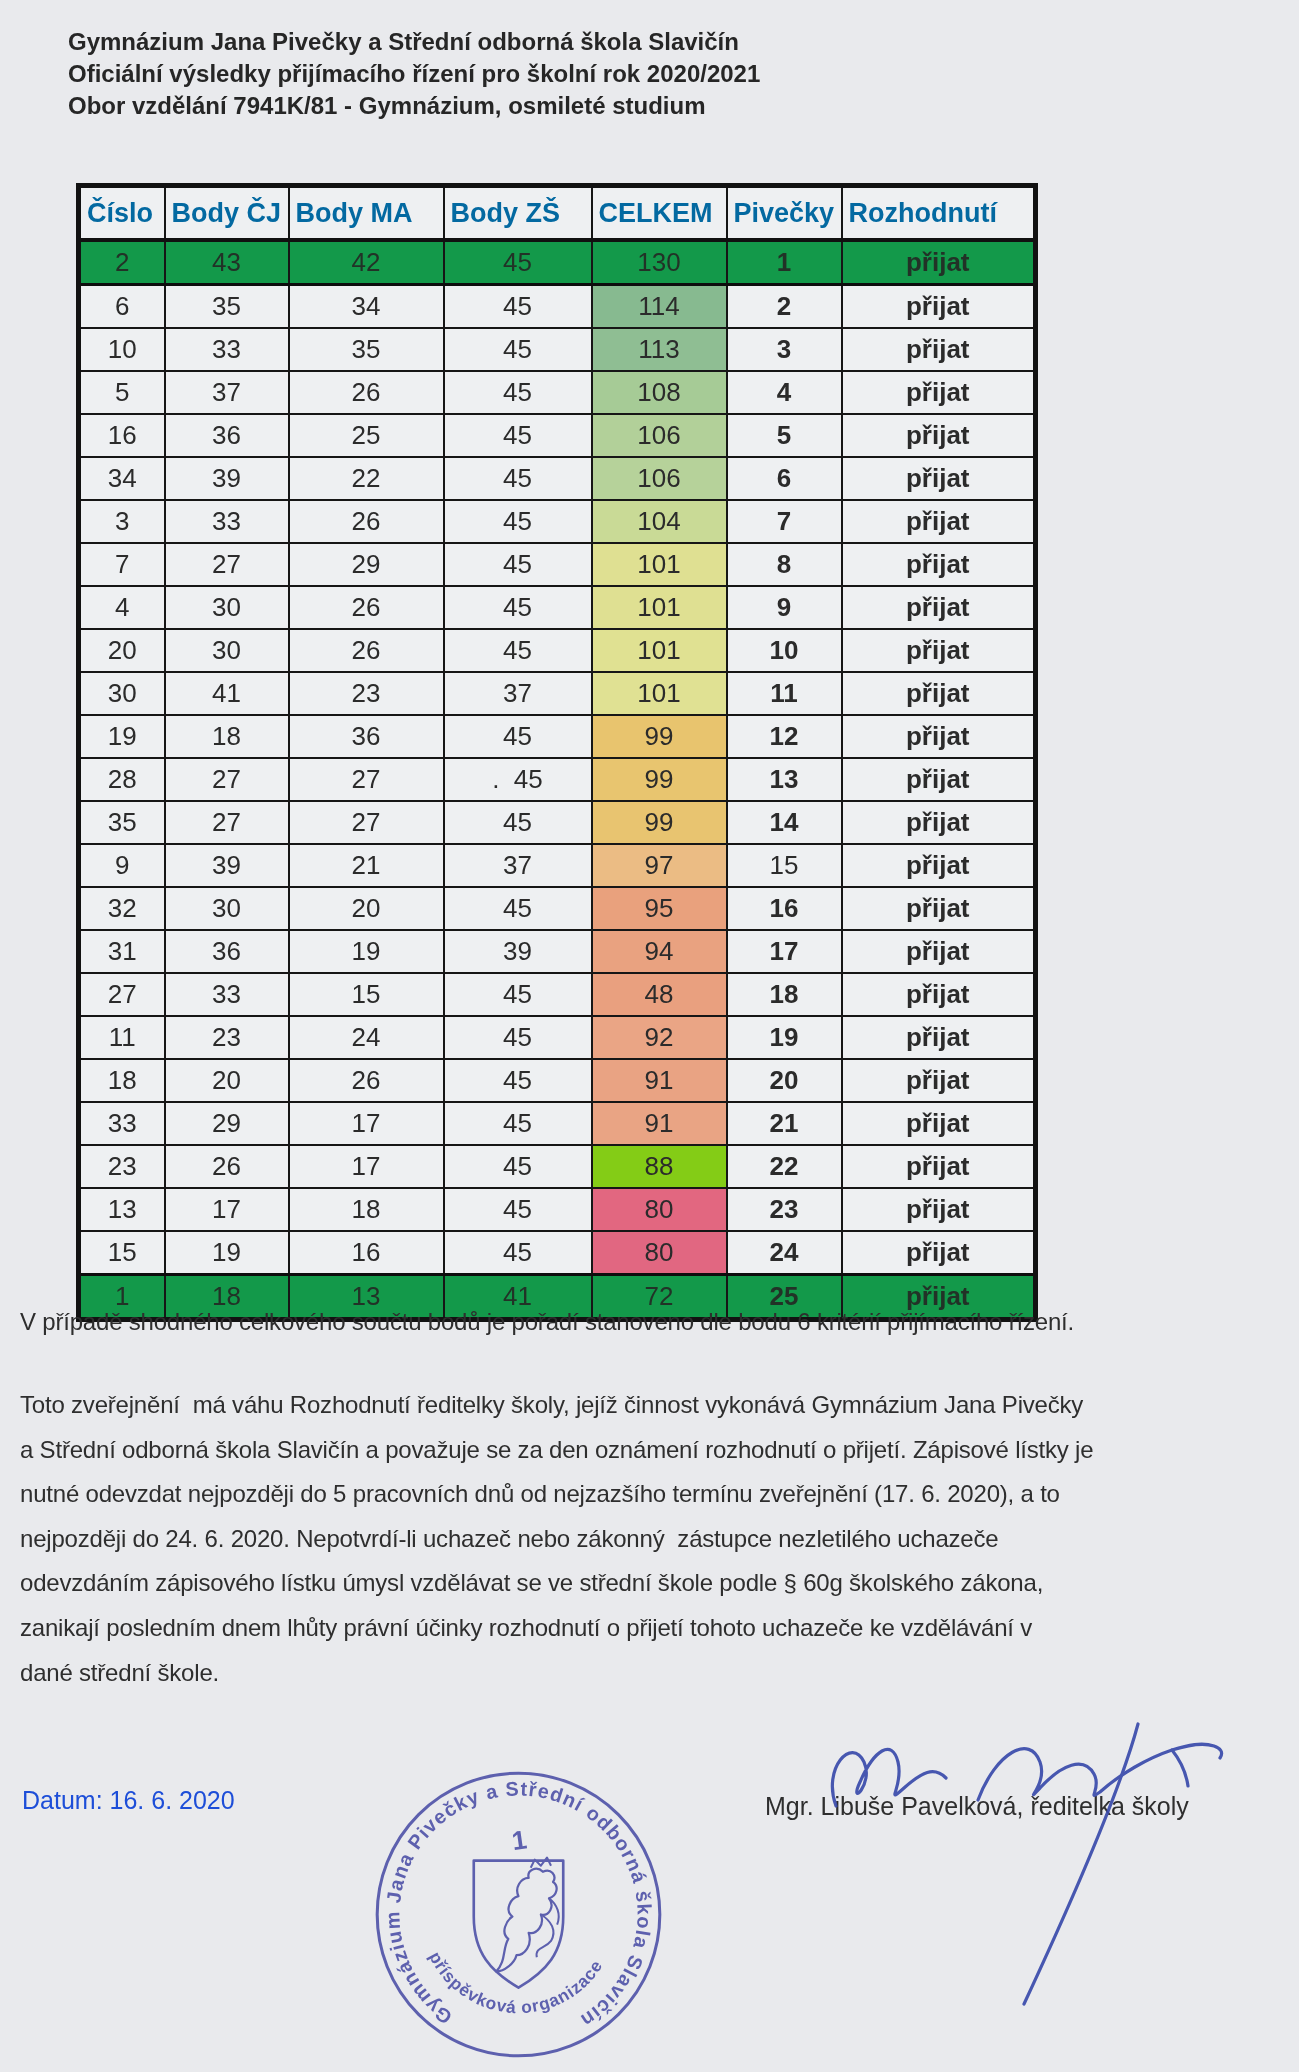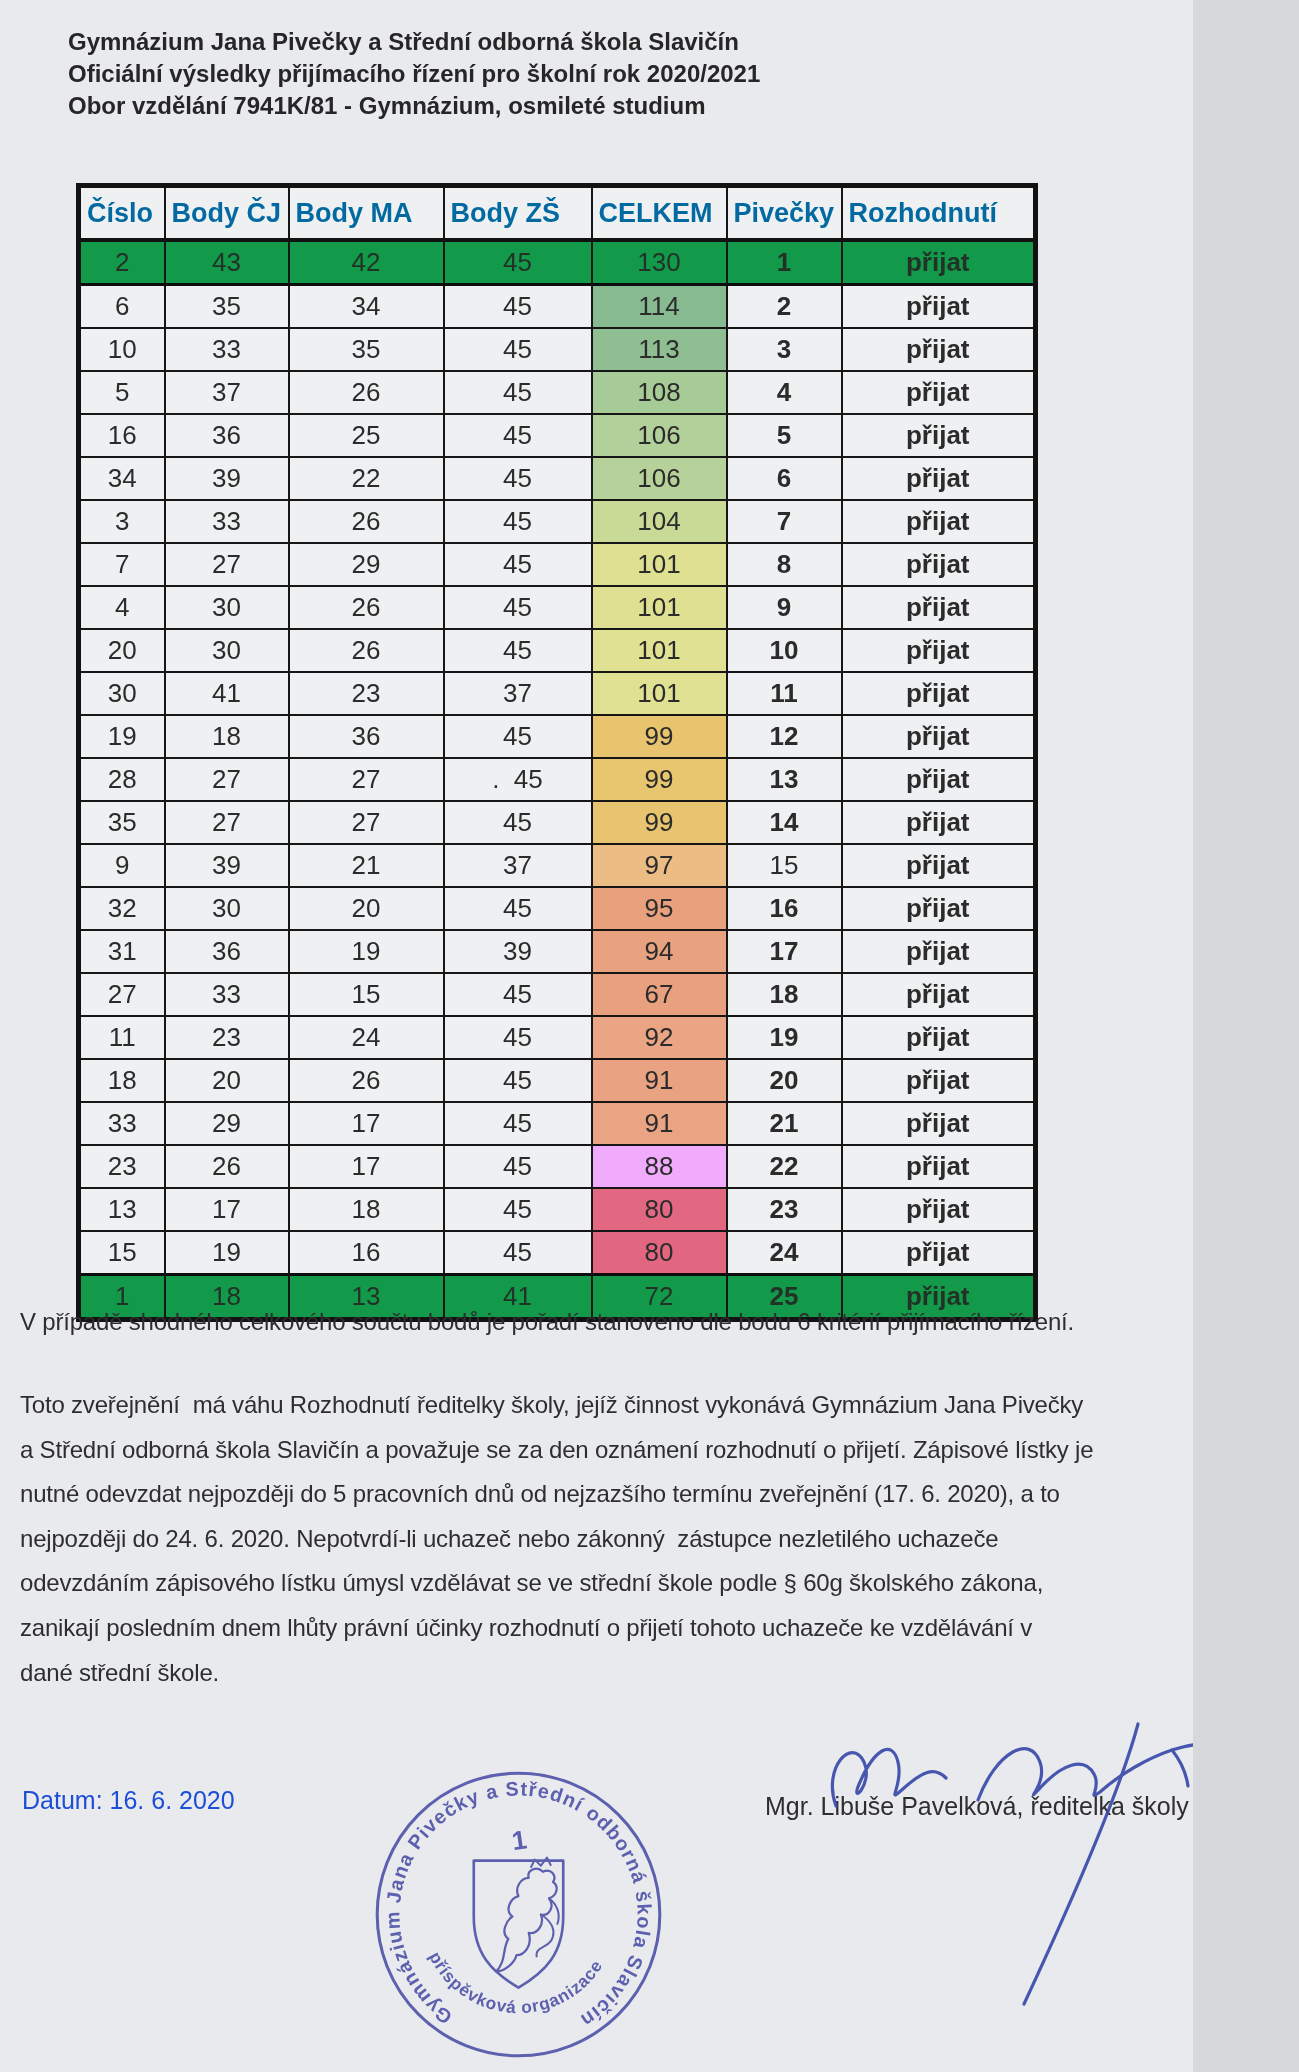--- a/index.html
+++ b/index.html
@@ -1,18 +1,18 @@
 <!DOCTYPE html>
 <html><head>
 <meta charset="utf-8">
 <style>
   html,body{margin:0;padding:0;}
   body{font-family:"Liberation Sans", sans-serif; background:#d7d8db;}
   #page{
-    position:relative; width:1193px; height:2072px; overflow:hidden;
+    position:relative; width:1299px; height:2072px; overflow:hidden;
     background:#e9eaed; color:#2a2a2a;
   }
   
   #title-block{position:absolute; left:68px; top:26px;}
   .title-line{font-size:24px; font-weight:bold; line-height:32px; color:#262626; white-space:pre;}
   
   #results-table{
     position:absolute; left:76px; top:183px;
     border-collapse:collapse; table-layout:fixed; width:957px;
     border:5px solid #121212;
@@ -234,21 +234,21 @@
           <td>39</td>
           <td style="background: rgb(233, 162, 128);">94</td>
           <td class="bold">17</td>
           <td class="bold">přijat</td>
         </tr>
         <tr>
           <td>27</td>
           <td>33</td>
           <td>15</td>
           <td>45</td>
-          <td style="background: rgb(233, 160, 127);">67</td>
+          <td style="background: rgb(233, 160, 127);">48</td>
           <td class="bold">18</td>
           <td class="bold">přijat</td>
         </tr>
         <tr>
           <td>11</td>
           <td>23</td>
           <td>24</td>
           <td>45</td>
           <td style="background: rgb(234, 165, 133);">92</td>
           <td class="bold">19</td>
@@ -270,21 +270,21 @@
           <td>45</td>
           <td style="background: rgb(233, 164, 132);">91</td>
           <td class="bold">21</td>
           <td class="bold">přijat</td>
         </tr>
         <tr>
           <td>23</td>
           <td>26</td>
           <td>17</td>
           <td>45</td>
-          <td style="background: #f0abfc;">88</td>
+          <td style="background: #84cc16;">88</td>
           <td class="bold">22</td>
           <td class="bold">přijat</td>
         </tr>
         <tr>
           <td>13</td>
           <td>17</td>
           <td>18</td>
           <td>45</td>
           <td style="background: rgb(226, 103, 128);">80</td>
           <td class="bold">23</td>

